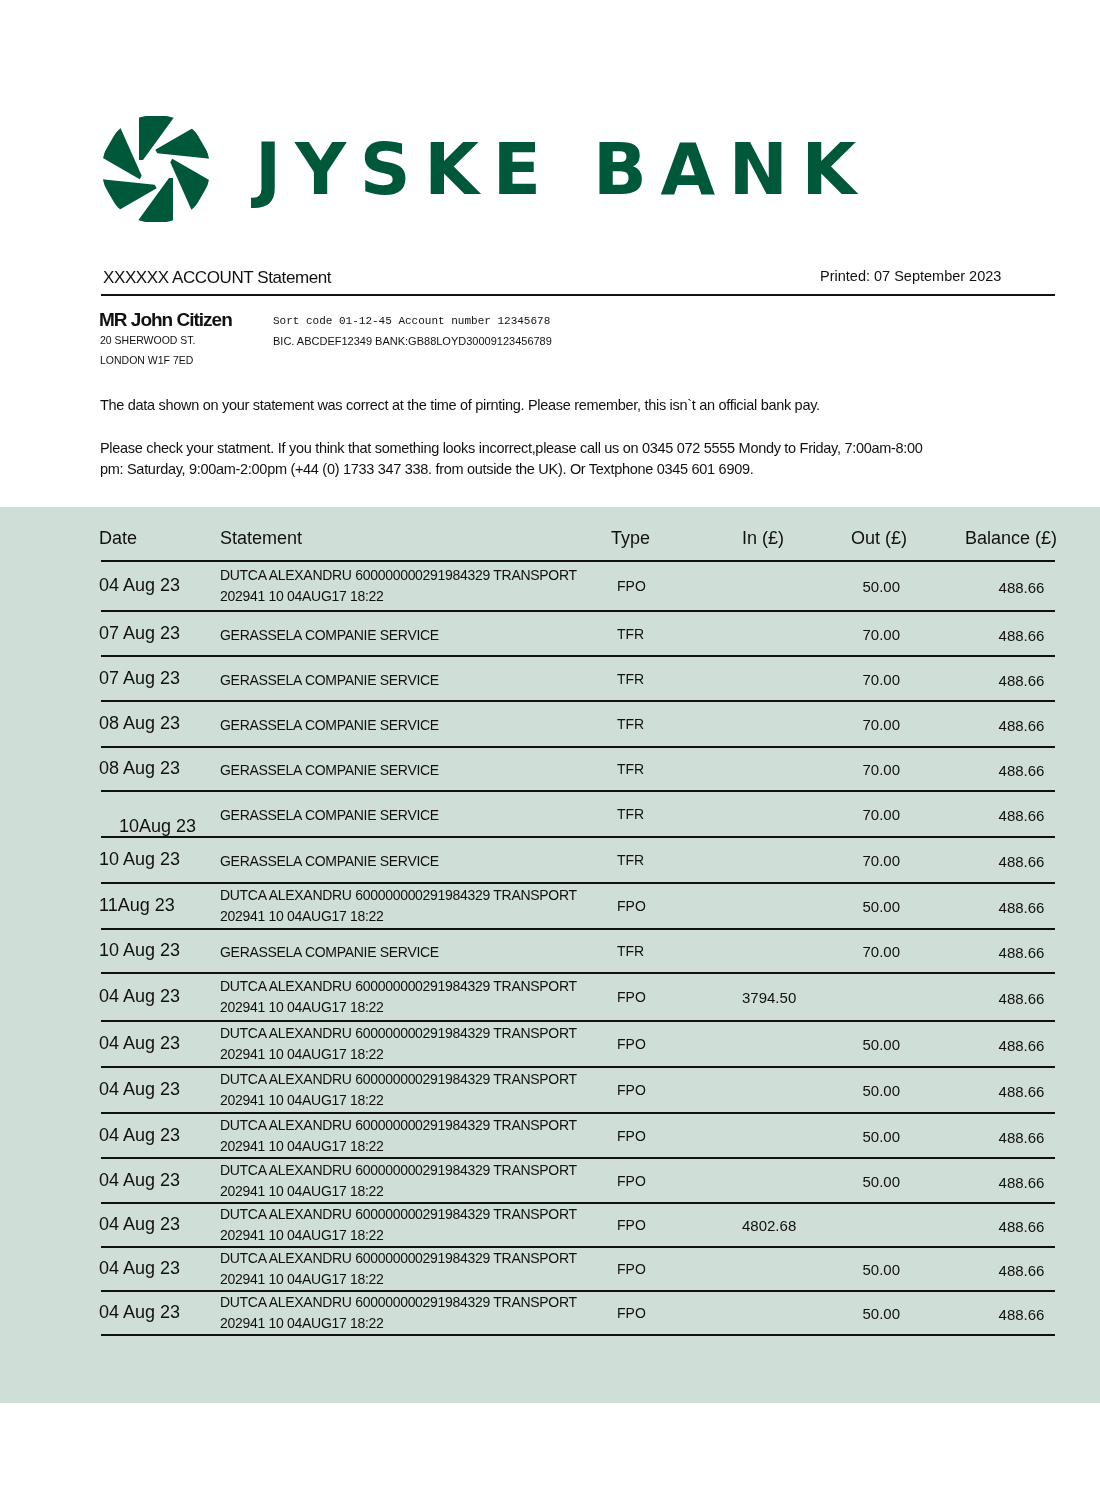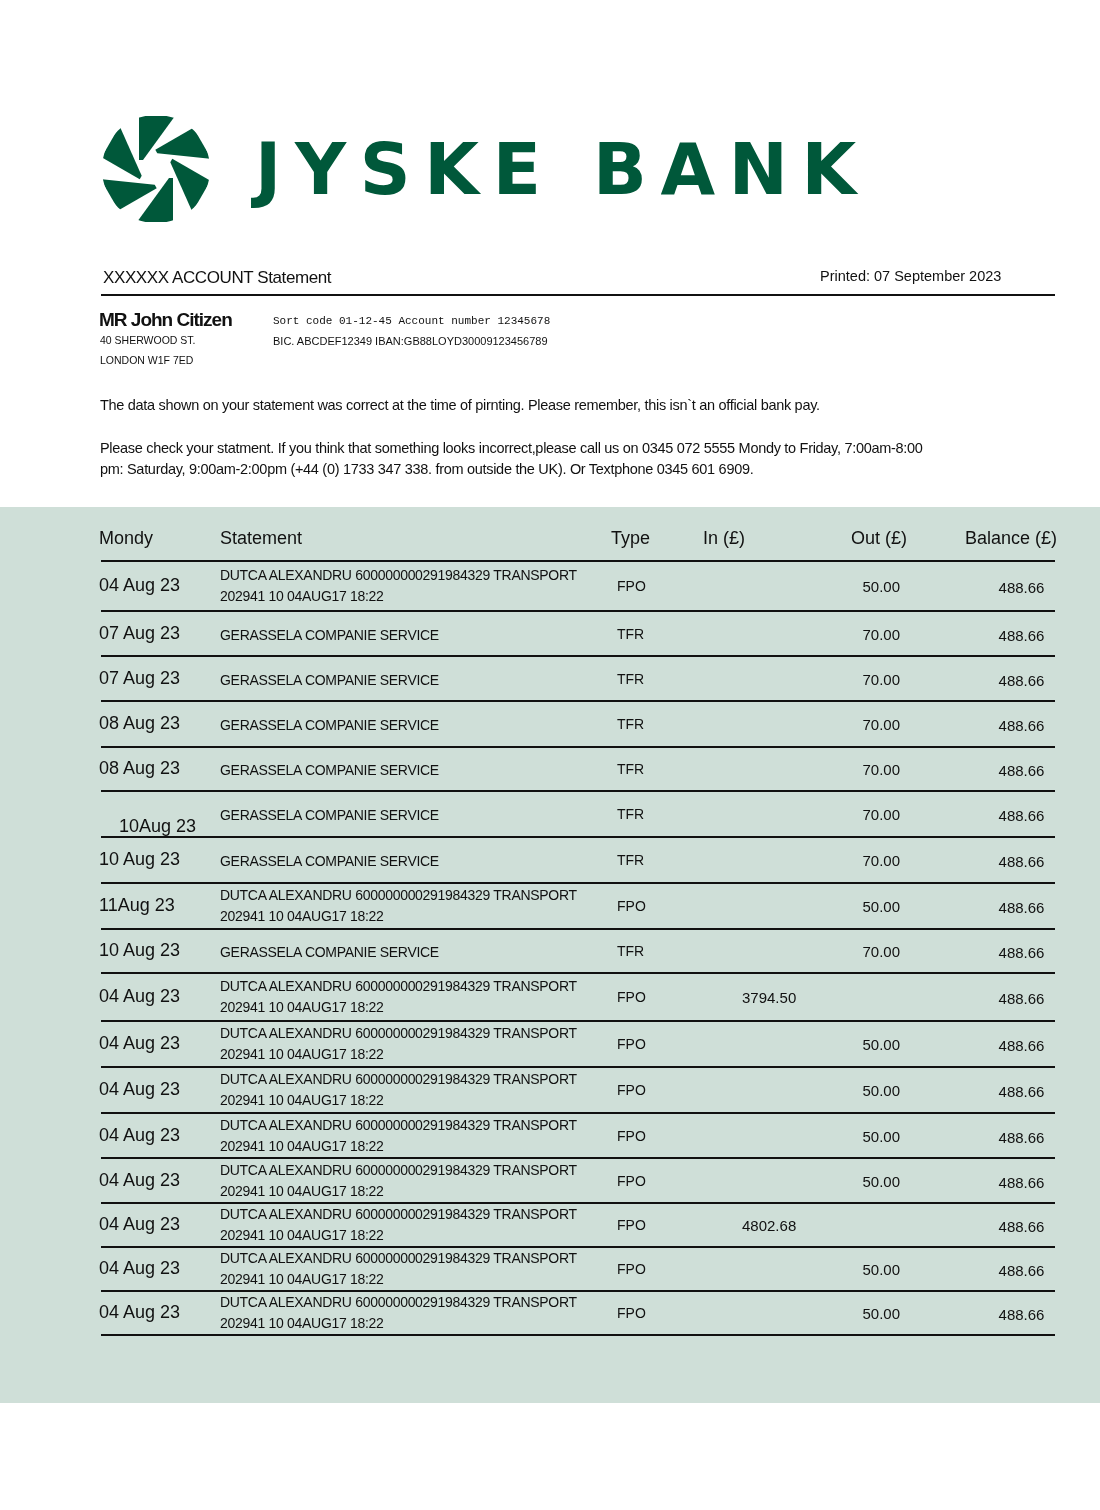--- a/index.html
+++ b/index.html
@@ -53,33 +53,33 @@
     </g>
   </svg>
   <div class="wordmark">JYSKE BANK</div>
 </div>
 
 <div class="hdr-title">XXXXXX ACCOUNT Statement</div>
 <div class="hdr-printed">Printed: 07 September 2023</div>
 <div class="hdr-rule"></div>
 
 <div class="cust-name">MR John Citizen</div>
-<div class="cust-addr1">40 SHERWOOD ST.</div>
+<div class="cust-addr1">20 SHERWOOD ST.</div>
 <div class="cust-addr2">LONDON W1F 7ED</div>
 <div class="acct1">Sort code 01-12-45 Account number 12345678</div>
-<div class="acct2">BIC. ABCDEF12349  IBAN:GB88LOYD30009123456789</div>
+<div class="acct2">BIC. ABCDEF12349  BANK:GB88LOYD30009123456789</div>
 
 <div class="notice1">The data shown on your statement was correct at the time of pirnting. Please remember, this isn`t an official bank pay.</div>
 <div class="notice2">Please check your statment. If you think that something looks incorrect,please call us on 0345 072 5555 Mondy to Friday, 7:00am-8:00 pm: Saturday, 9:00am-2:00pm (+44 (0) 1733 347 338. from outside the UK). Or Textphone 0345 601 6909.</div>
 
 <div class="panel"></div>
-<div class="th" style="left:99px">Mondy</div>
+<div class="th" style="left:99px">Date</div>
 <div class="th" style="left:220px">Statement</div>
 <div class="th" style="left:611px">Type</div>
-<div class="th" style="left:703px">In (£)</div>
+<div class="th" style="left:742px">In (£)</div>
 <div class="th" style="left:851px">Out (£)</div>
 <div class="th" style="left:965px">Balance (£)</div>
 <div class="head-rule"></div>
 
 <div id="rows">
     <div class="row" style="top: 562px; height: 50px;">
       <div class="date" style="top: 13px;">04 Aug 23</div>
       <div class="desc" style="top: 3px;">
         <div>DUTCA ALEXANDRU 600000000291984329 TRANSPORT</div>
         <div>202941 10 04AUG17 18:22</div>

